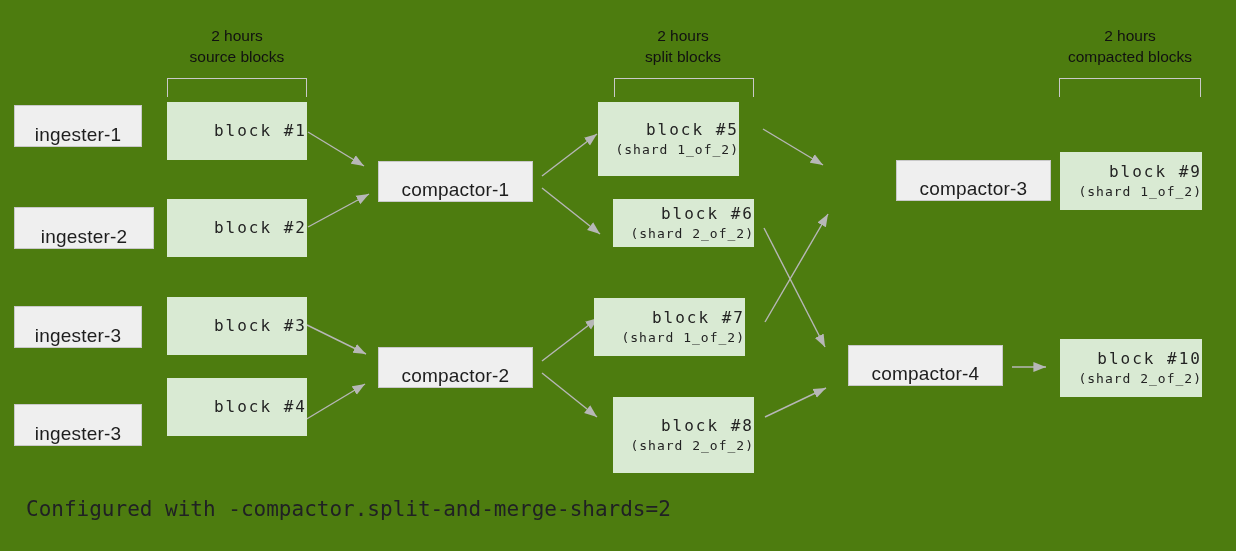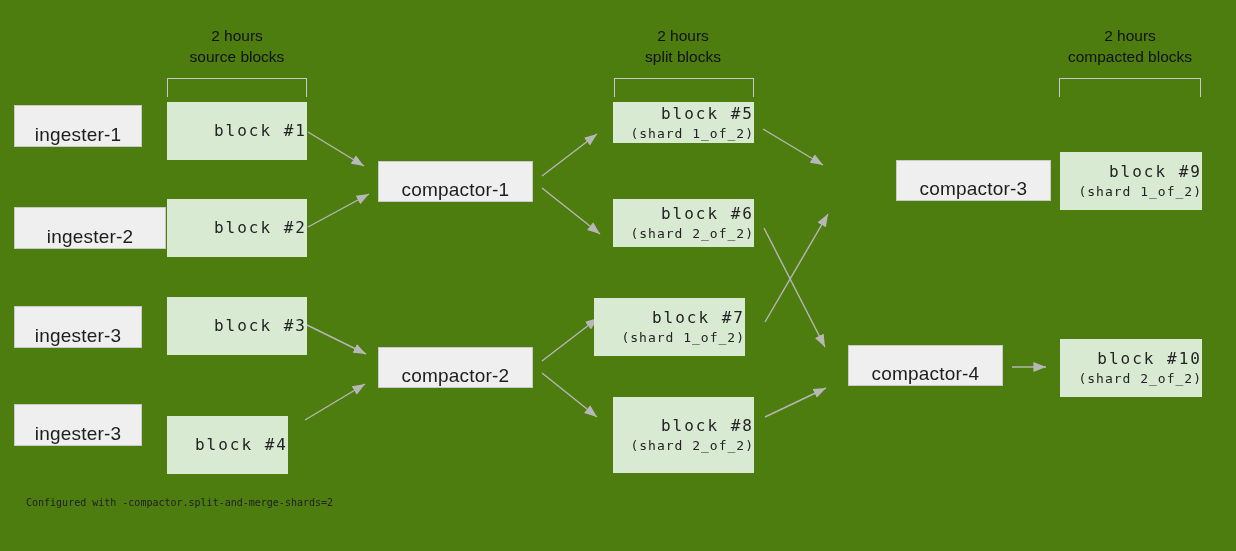--- a/index.html
+++ b/index.html
@@ -29,21 +29,21 @@
   .hdr{position:absolute;width:220px;text-align:center;font-size:15.5px;line-height:21px;color:#111111;}
   .bracket{
     position:absolute;box-sizing:border-box;height:19px;
     border-top:1px solid var(--box-border);
     border-left:1px solid var(--box-border);
     border-right:1px solid var(--box-border);
     background:transparent;
   }
   .caption{
     position:absolute;font-family:"DejaVu Sans Mono","Liberation Mono",monospace;
-    font-size:10px;color:#202124;white-space:pre;
+    font-size:21px;color:#202124;white-space:pre;
   }
 </style>
 </head>
 <body>
 
 <div class="canvas">
 
   <svg class="edges" xmlns="http://www.w3.org/2000/svg">
     <defs>
       <marker id="arrowhead" viewBox="0 0 10 8" refX="9" refY="4" markerWidth="10" markerHeight="8" orient="auto">
@@ -79,51 +79,51 @@
     <div>compacted blocks</div>
   </div>
 
   <div class="bracket" style="left:167px;top:78px;width:140px"></div>
   <div class="bracket" style="left:614px;top:78px;width:140px"></div>
   <div class="bracket" style="left:1059px;top:78px;width:142px"></div>
 
   <div class="node proc" style="left:14px;top:105px;width:128px;height:42px">
     <span>ingester-1</span>
   </div>
-  <div class="node proc" style="left:14px;top:207px;width:152px;height:42px">
+  <div class="node proc" style="left:14px;top:207px;width:140px;height:42px">
     <span>ingester-2</span>
   </div>
   <div class="node proc" style="left:14px;top:306px;width:128px;height:42px">
     <span>ingester-3</span>
   </div>
   <div class="node proc" style="left:14px;top:404px;width:128px;height:42px">
     <span>ingester-3</span>
   </div>
 
   <div class="node blk" style="left:167px;top:102px;width:140px;height:58px">
     <span class="main">block #1</span>
   </div>
   <div class="node blk" style="left:167px;top:199px;width:140px;height:58px">
     <span class="main">block #2</span>
   </div>
   <div class="node blk" style="left:167px;top:297px;width:140px;height:58px">
     <span class="main">block #3</span>
   </div>
-  <div class="node blk" style="left:167px;top:416px;width:121px;height:58px">
+  <div class="node blk" style="left:167px;top:378px;width:140px;height:58px">
     <span class="main">block #4</span>
   </div>
 
   <div class="node proc" style="left:378px;top:161px;width:155px;height:41px">
     <span>compactor-1</span>
   </div>
   <div class="node proc" style="left:378px;top:347px;width:155px;height:41px">
     <span>compactor-2</span>
   </div>
 
-  <div class="node blk" style="left:613px;top:102px;width:141px;height:41px">
+  <div class="node blk" style="left:598px;top:102px;width:141px;height:74px">
     <span class="main">block #5</span>
     <span class="sub">(shard 1_of_2)</span>
   </div>
   <div class="node blk" style="left:613px;top:199px;width:141px;height:48px">
     <span class="main">block #6</span>
     <span class="sub">(shard 2_of_2)</span>
   </div>
   <div class="node blk" style="left:594px;top:298px;width:151px;height:58px">
     <span class="main">block #7</span>
     <span class="sub">(shard 1_of_2)</span>

